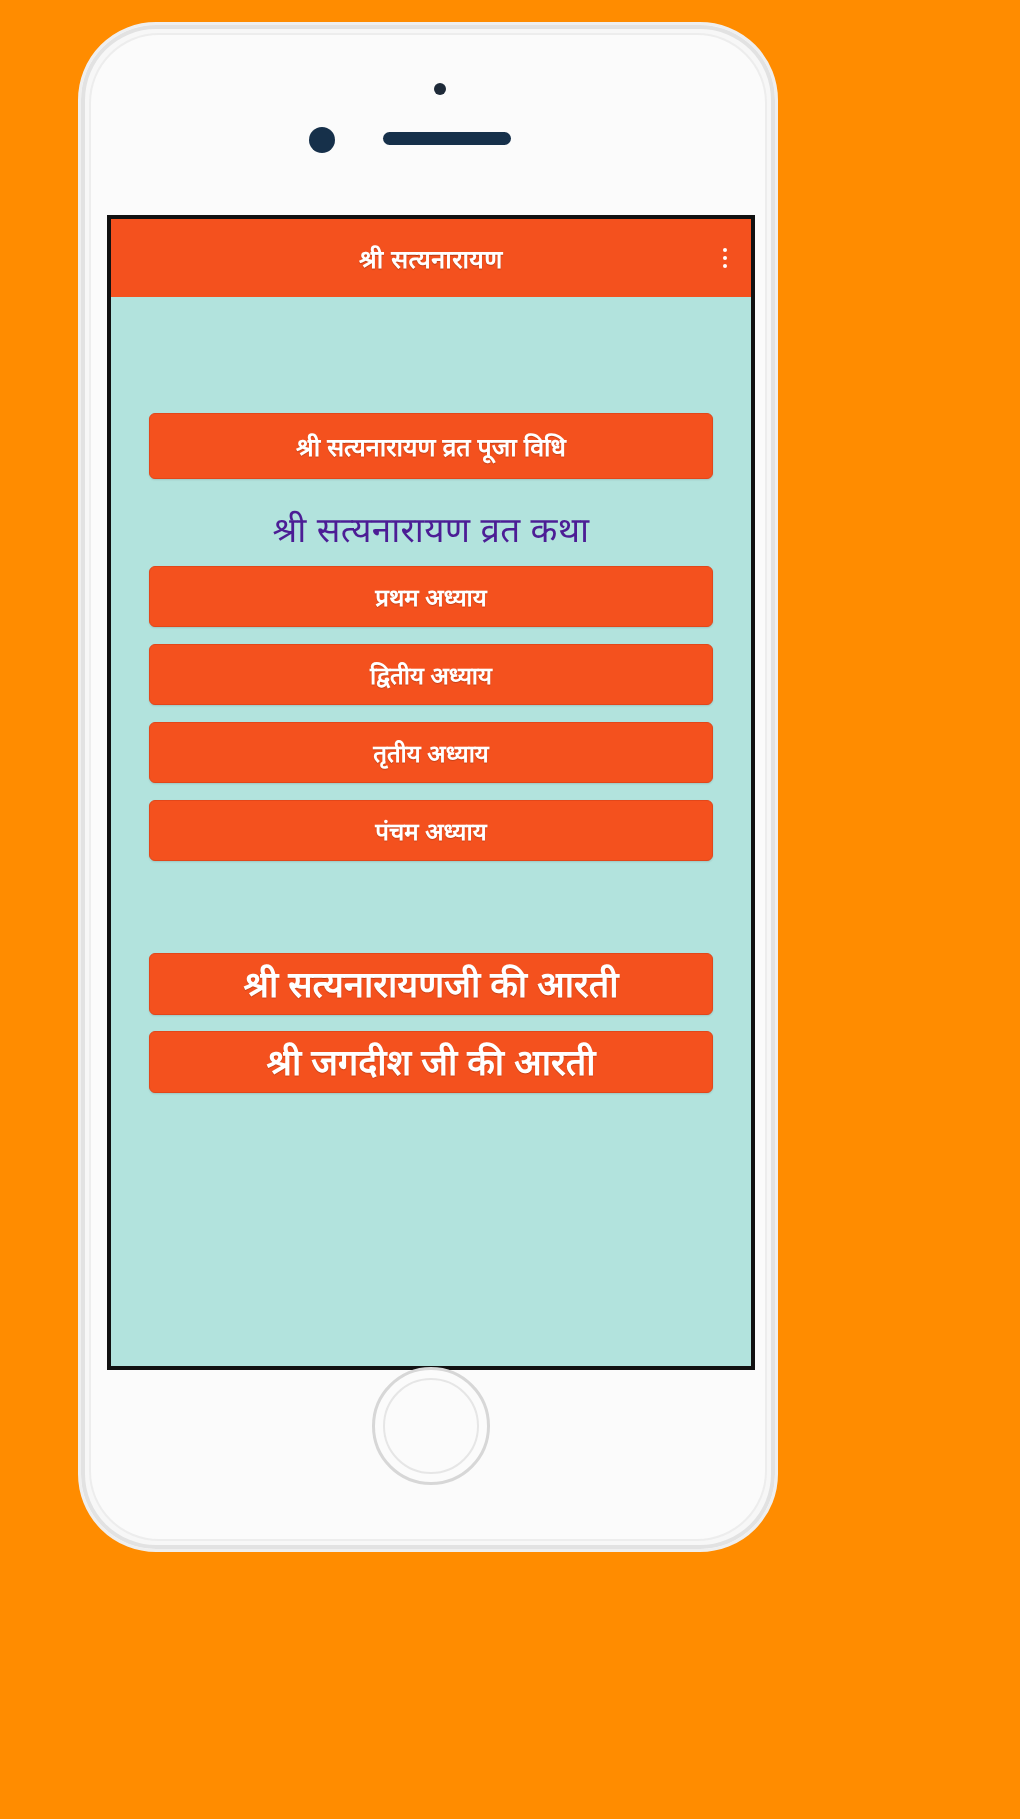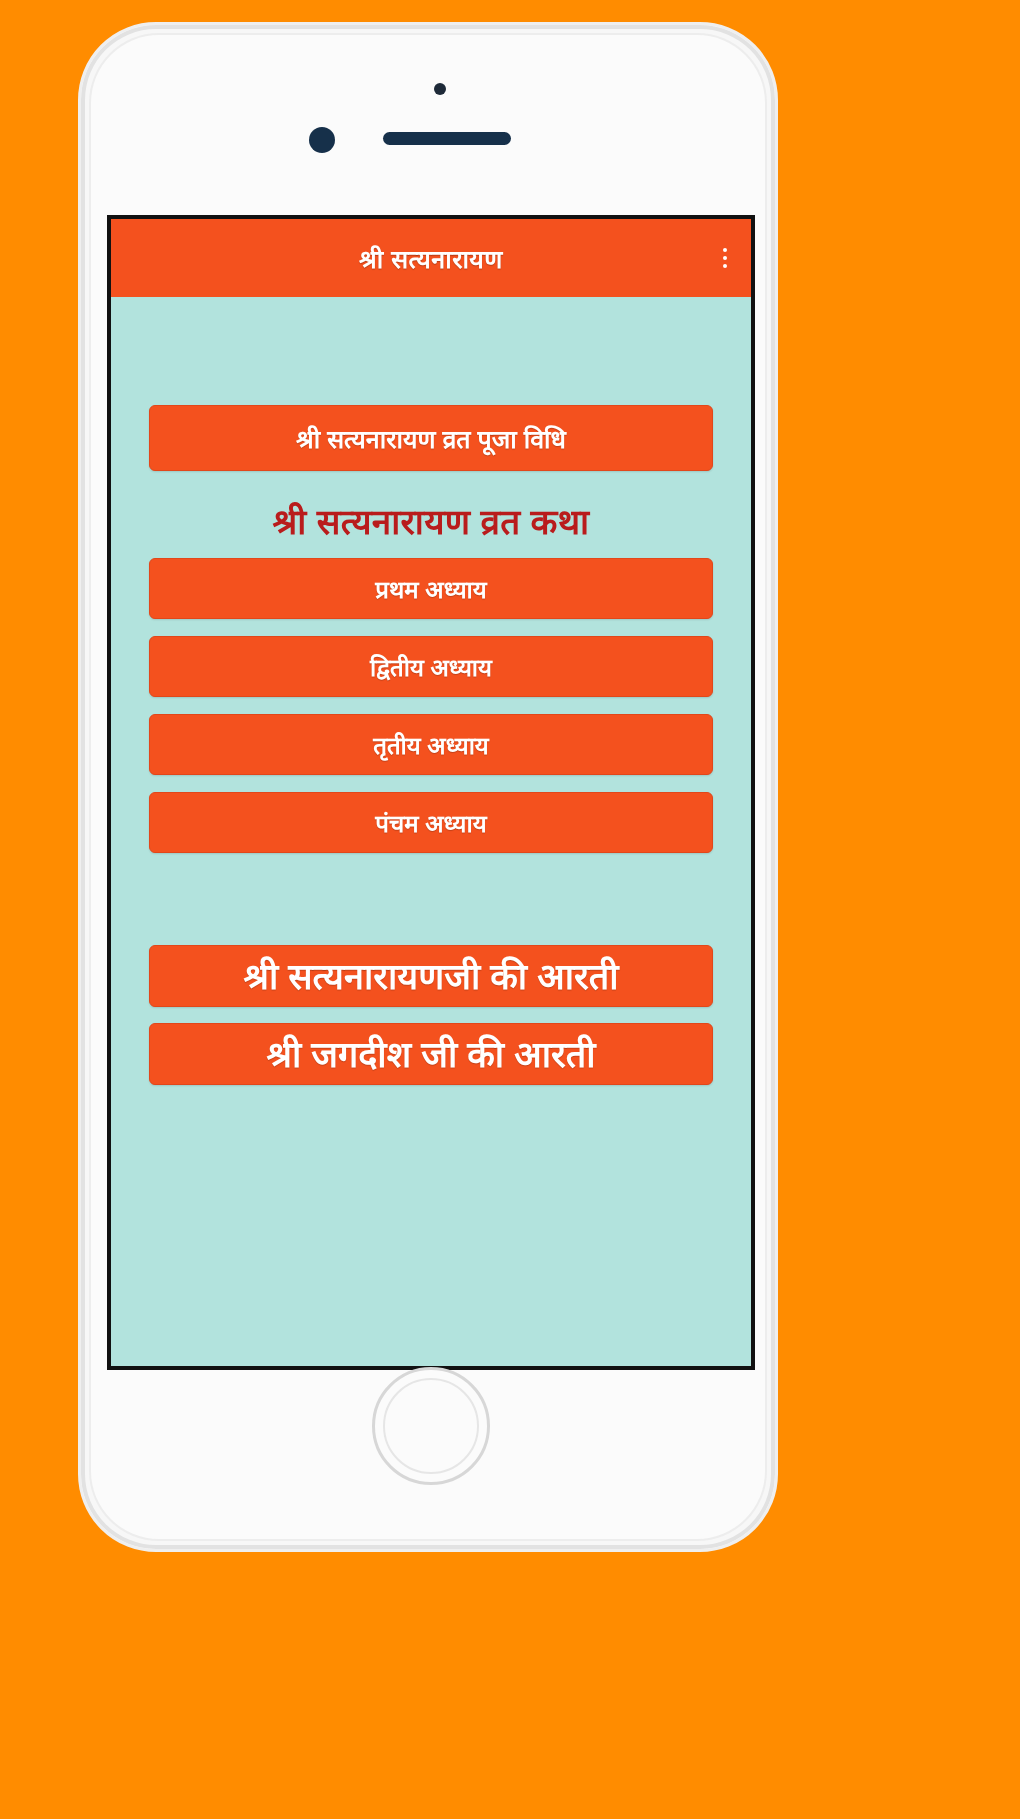--- a/index.html
+++ b/index.html
@@ -138,21 +138,21 @@
     display: block;
     width: 4px;
     height: 4px;
     border-radius: 50%;
     background: #ffffff;
   }
 
   .content {
     position: relative;
     height: calc(100% - 78px);
-    padding: 8px 38px;
+    padding: 16px 38px;
     box-sizing: border-box;
   }
 
   .btn {
     display: block;
     width: 100%;
     background: #F4511E;
     color: #ffffff;
     border: 1px solid #e2471a;
     border-radius: 6px;
@@ -169,22 +169,22 @@
     margin-top: 100px;
     height: 66px;
     font-size: 25px;
     line-height: 64px;
   }
 
   .katha-heading {
     margin: 26px 0 14px 0;
     text-align: center;
     font-size: 35px;
-    font-weight: bold;
-    color: #b91c1c;
+    font-weight: normal;
+    color: #4c1d95;
     letter-spacing: 0.3px;
   }
 
   .chapter-list .btn {
     height: 61px;
     font-size: 24px;
     line-height: 59px;
     margin-bottom: 17px;
   }
 

